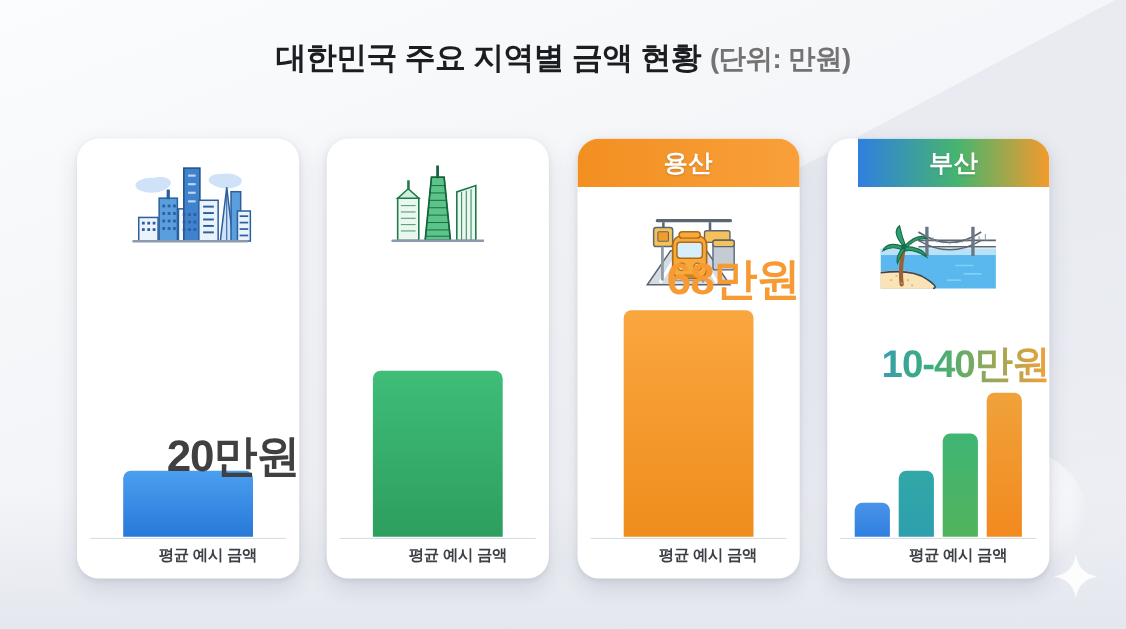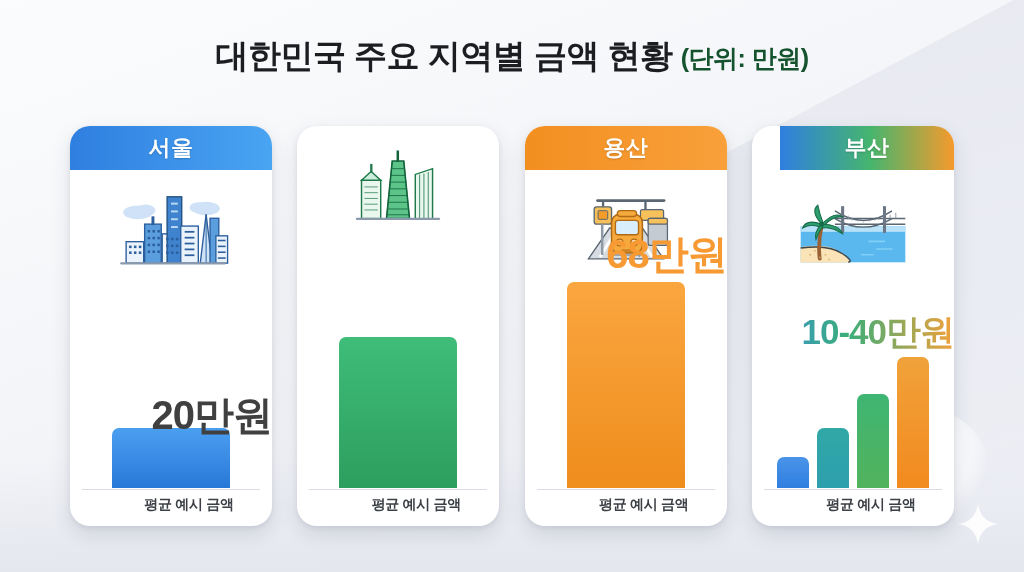--- a/index.html
+++ b/index.html
@@ -59,29 +59,29 @@
   
   #title-wrap {
     position: absolute;
     top: 34px;
     left: 0;
     width: 100%;
     text-align: center;
     white-space: nowrap;
   }
   #title-main {
-    font-size: 33px;
+    font-size: 28px;
     font-weight: 700;
     color: #1b1d21;
     letter-spacing: -0.5px;
   }
   #title-unit {
     font-size: 25px;
     font-weight: 700;
-    color: #14532d;
+    color: #737373;
     margin-left: 8px;
     letter-spacing: -0.5px;
   }
 
   
   #cards {
     position: absolute;
     top: 126px;
     left: 50%;
     transform: translateX(-50%);
@@ -201,21 +201,20 @@
 <svg id="sparkle" viewBox="0 0 44 44">
   <path d="M22 2 C24 14 30 20 42 22 C30 24 24 30 22 42 C20 30 14 24 2 22 C14 20 20 14 22 2 Z" fill="#ffffff" opacity="0.9"></path>
 </svg>
 
 <div id="title-wrap">
   <span id="title-main">대한민국 주요 지역별 금액 현황</span><span id="title-unit">(단위: 만원)</span>
 </div>
 
 <div id="cards">
     <div class="card">
-      <div class="card-header" style="background: linear-gradient(90deg, rgb(47, 127, 224) 0%, rgb(73, 164, 242) 100%);">서울</div>
       <div class="card-body">
         <div class="icon-slot">
     <svg viewBox="0 0 120 82" width="118" height="80">
       <ellipse cx="26" cy="24" rx="15" ry="7" fill="#cfe2f7"></ellipse>
       <ellipse cx="34" cy="22" rx="10" ry="6" fill="#cfe2f7"></ellipse>
       <ellipse cx="96" cy="20" rx="14" ry="7" fill="#cfe2f7"></ellipse>
       <ellipse cx="88" cy="19" rx="9" ry="5.5" fill="#cfe2f7"></ellipse>
       <rect x="14" y="54" width="18" height="22" fill="#eaf3fc" stroke="#2c5f9e" stroke-width="1.4"></rect>
       <rect x="33" y="36" width="17" height="40" fill="#5a9ede" stroke="#2c5f9e" stroke-width="1.4"></rect>
       <rect x="40" y="28" width="3" height="9" fill="#2c5f9e"></rect>

